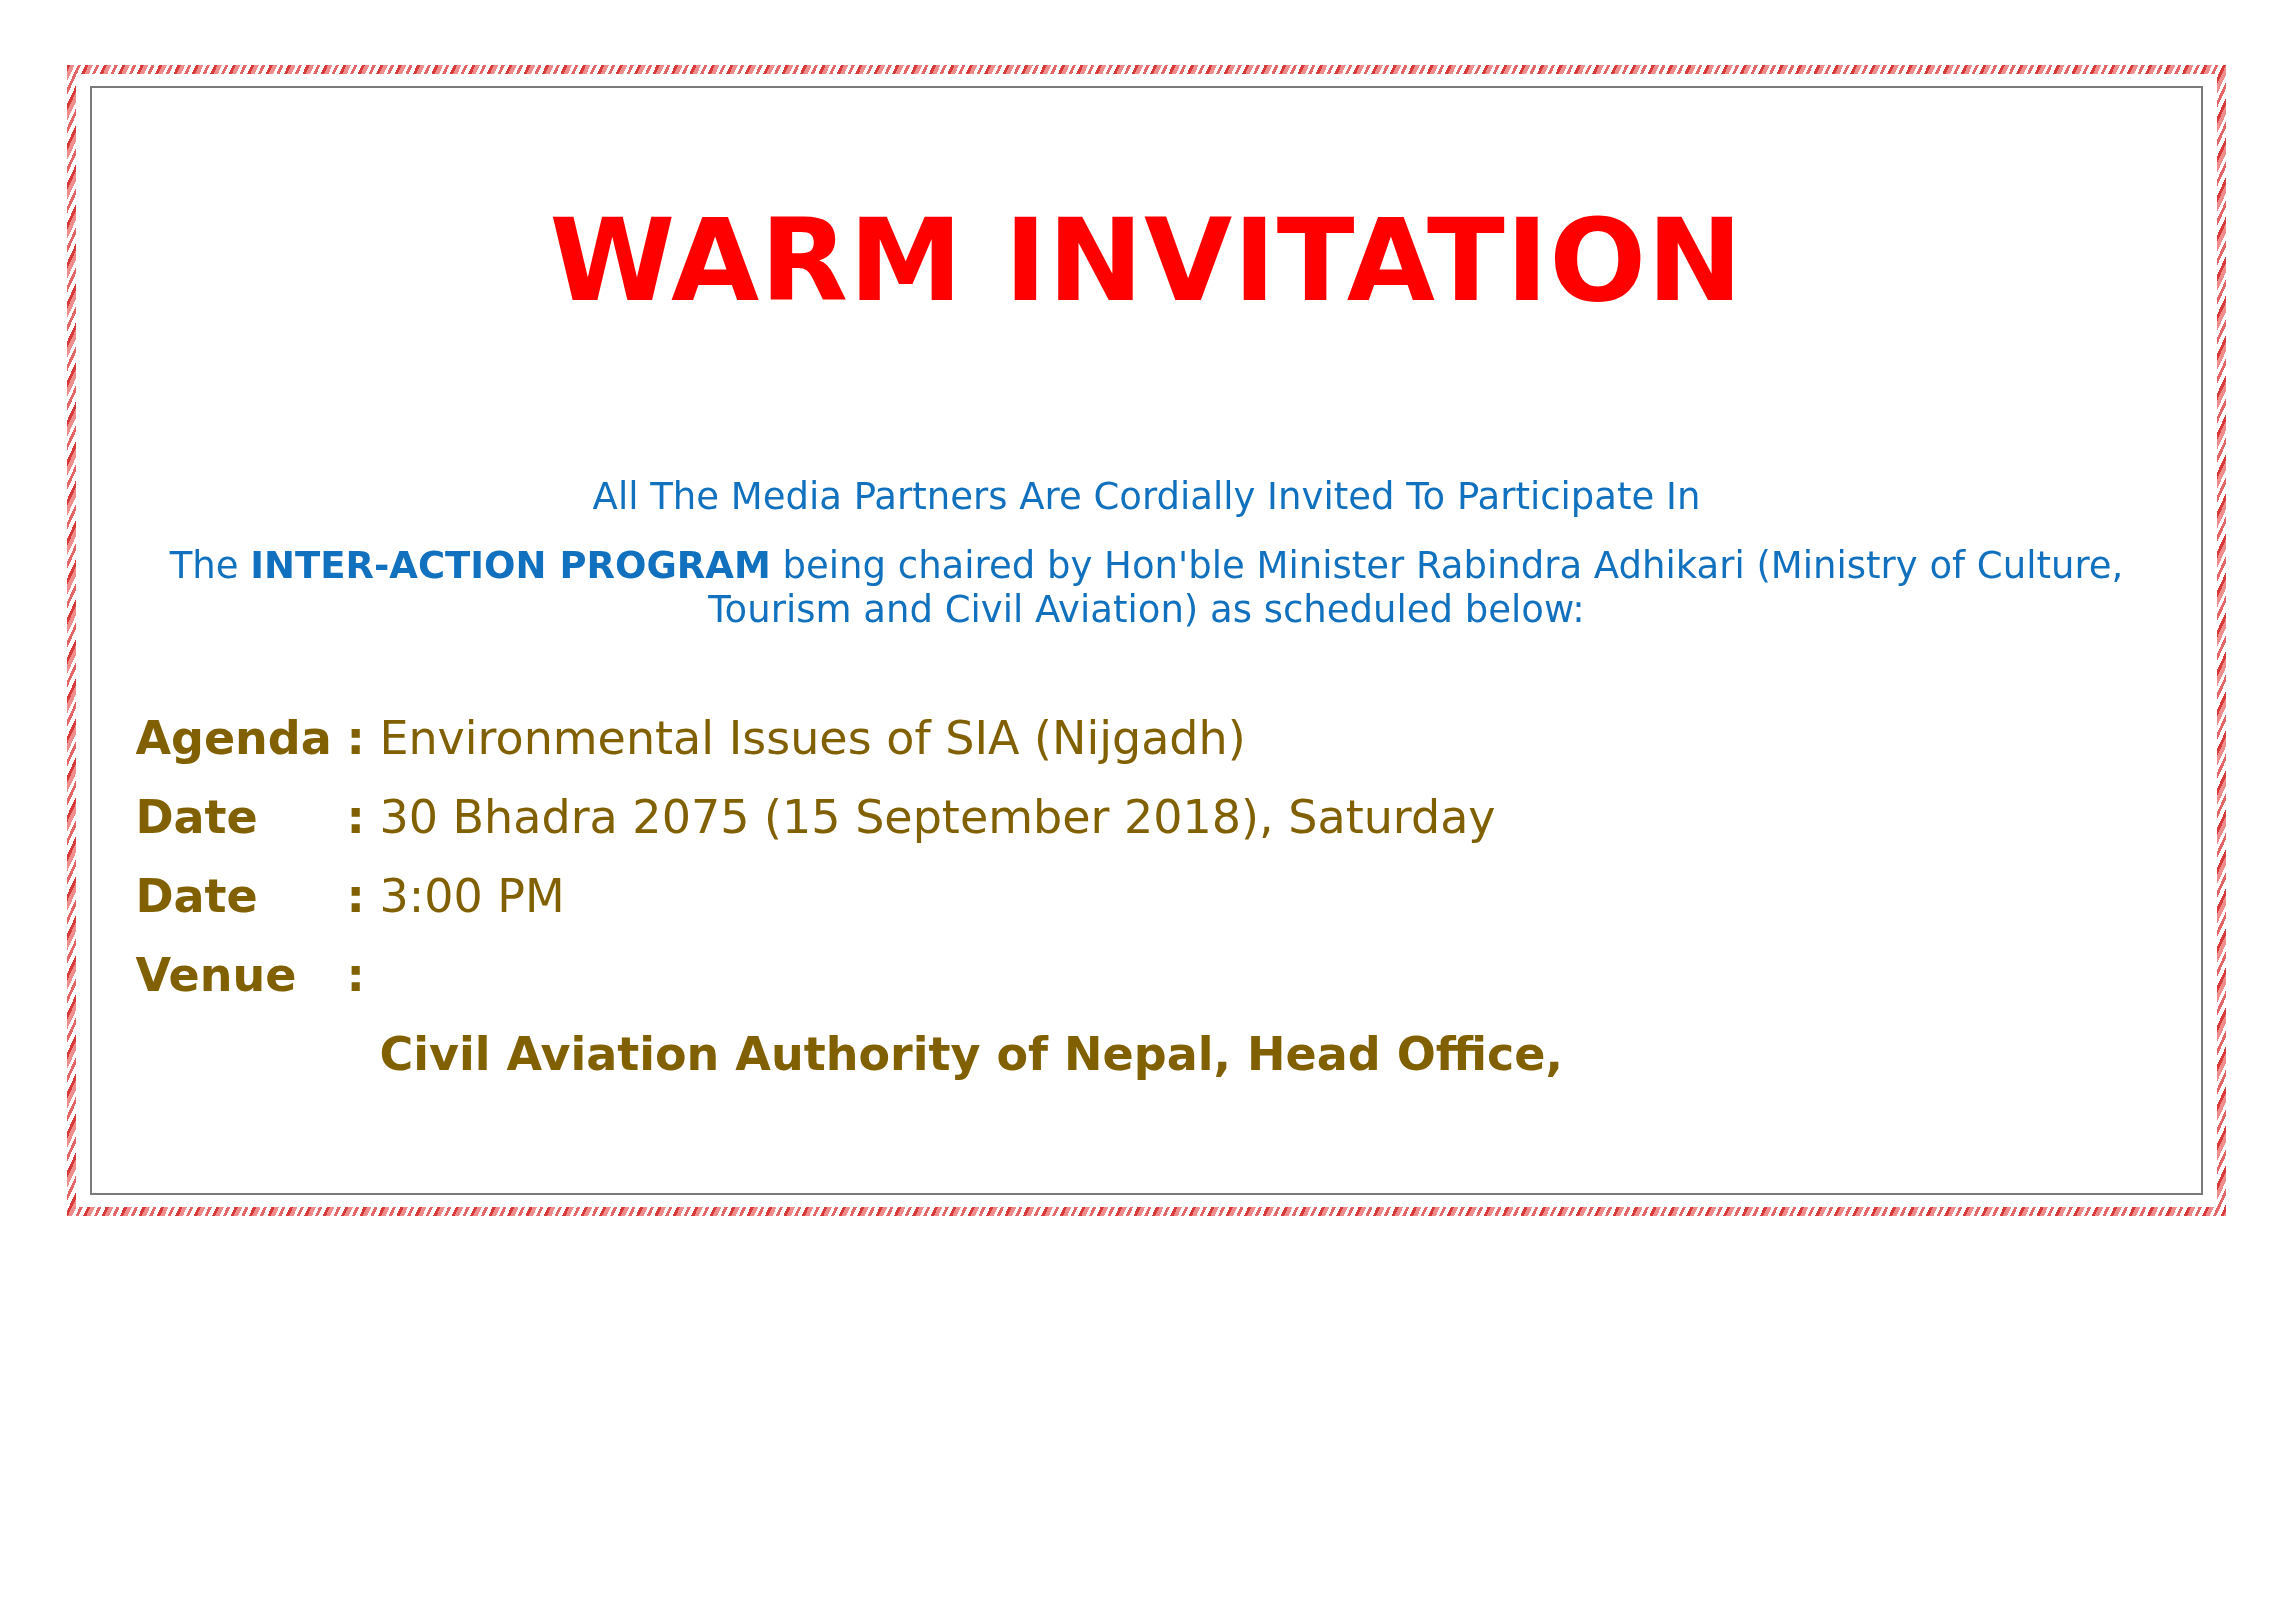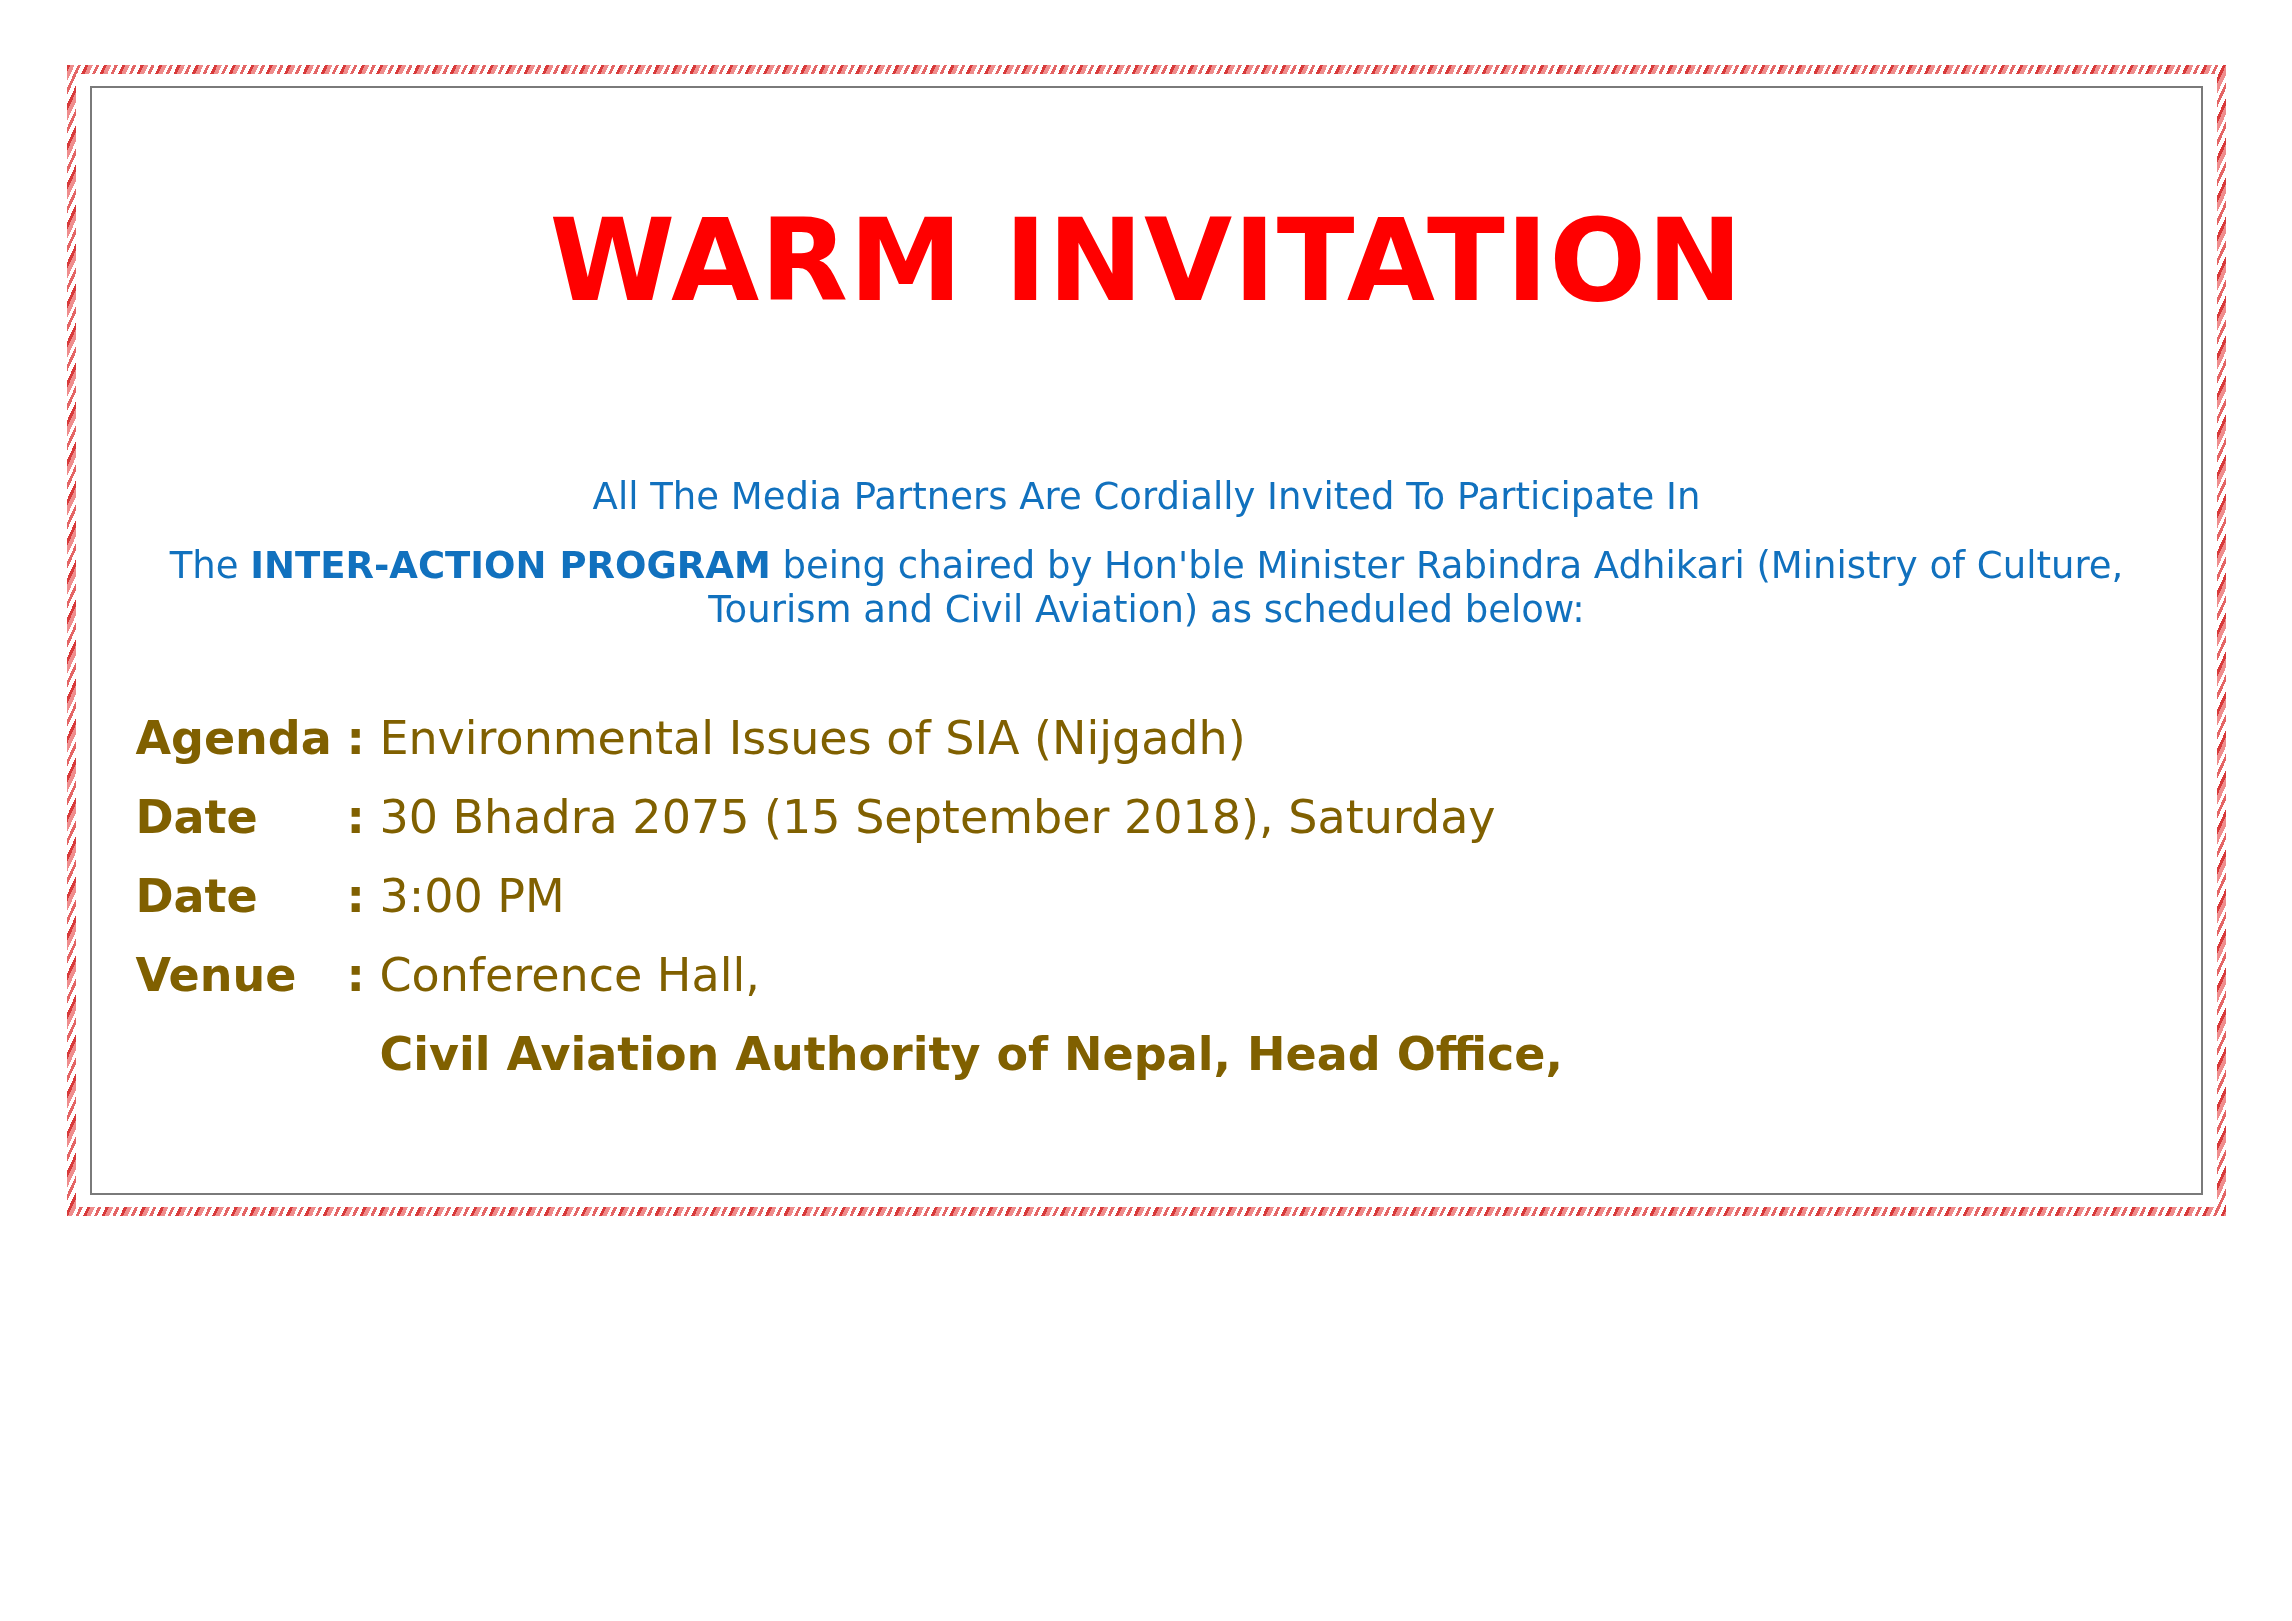--- a/index.html
+++ b/index.html
@@ -168,21 +168,20 @@
 
       <div class="detail-row">
         <span class="detail-label">Date</span>
         <span class="detail-colon">:</span>
         <span class="detail-value">3:00 PM</span>
       </div>
 
       <div class="detail-row">
         <span class="detail-label">Venue</span>
         <span class="detail-colon">:</span>
-        <span class="detail-value">Conference Hall,</span>
       </div>
 
       <div class="venue-extra bold">Civil Aviation Authority of Nepal, Head Office,</div>
 
 
     </div>
   </div>
 </div>
 
 

